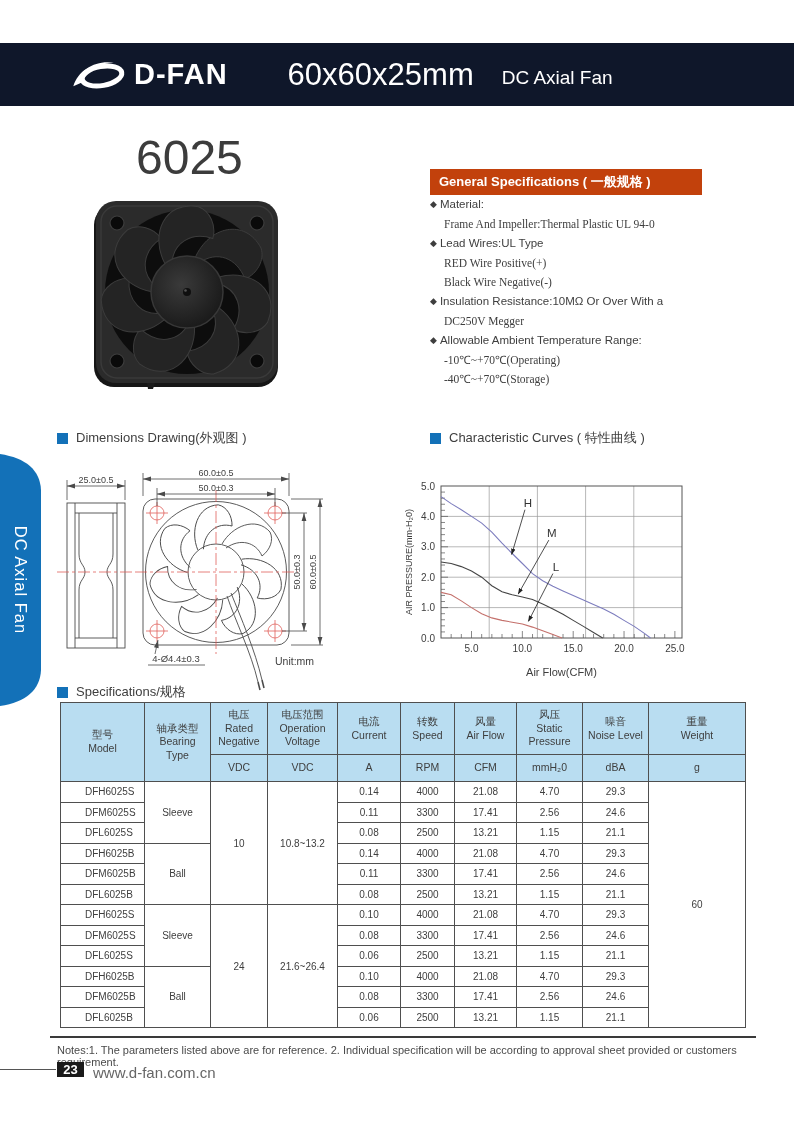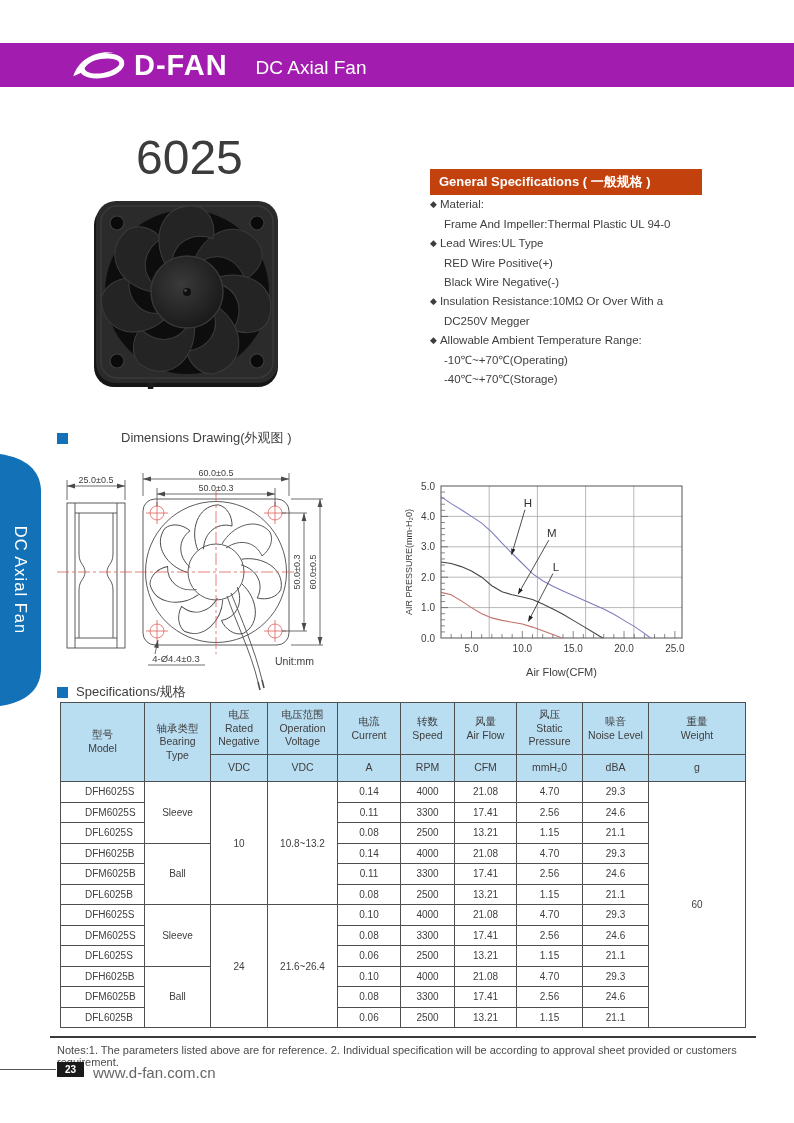--- a/index.html
+++ b/index.html
@@ -1,40 +1,40 @@
 <!DOCTYPE html>
 <html><head>
 <meta charset="utf-8">
 <style>
   html,body{margin:0;padding:0;background:#e8e8e8;}
   #page{position:relative;width:794px;height:1123px;background:#ffffff;overflow:hidden;
         font-family:"Liberation Sans",sans-serif;color:#3e3e3e;}
 
   
-  .header-bar{position:absolute;left:0;top:43px;width:794px;height:44px;background:#a21caf;
+  .header-bar{position:absolute;left:0;top:43px;width:794px;height:63px;background:#0f172a;
               display:flex;align-items:center;}
   .logo{margin-left:70px;}
   .brand{color:#fff;font-size:29px;font-weight:bold;letter-spacing:1px;margin-left:2px;}
   .psize{color:#fff;font-size:31px;font-weight:400;margin-left:60px;}
   .ptype{color:#fff;font-size:19px;margin-left:28px;padding-top:6px;}
 
   
   .side-tab{position:absolute;left:0;top:452px;width:44px;height:256px;}
   .tab-text{position:absolute;left:-105px;top:570px;width:250px;height:20px;
             transform:rotate(90deg);color:#fff;font-size:16.5px;text-align:center;letter-spacing:1px;}
 
   
   .model-title{position:absolute;left:136px;top:130px;font-size:48px;color:#3c3c3c;}
   .fan-photo{position:absolute;left:92px;top:199px;}
 
   
   .gen-specs{position:absolute;left:430px;top:169px;width:272px;}
   .gs-bar{background:#c2410c;color:#fff;font-size:13px;font-weight:bold;padding:4px 4px 4px 9px;}
   .gs-list{font-size:11.5px;line-height:19px;color:#3e3e3e;}
-  .gs-item.c{padding-left:14px;}
+  .gs-item.c{padding-left:14px;font-family:Liberation Serif, serif;}
   .gs-item .diam{font-size:9px;margin-right:3px;position:relative;top:-1px;color:#3e3e3e;}
 
   
   .sec{position:absolute;display:flex;align-items:center;font-size:13px;color:#3e3e3e;}
   .sec .sq{width:11px;height:11px;background:#1371b8;margin-right:8px;flex:none;}
 
   
   .drawing{position:absolute;left:55px;top:450px;}
   .chart{position:absolute;left:400px;top:452px;}
 
@@ -46,38 +46,39 @@
   .spec-table .h1{height:52px;}
   .spec-table .h2 th{height:26px;}
   .spec-table tbody td{height:19.5px;font-size:10px;}
   .spec-table td.mdl{text-align:left;padding-left:24px;}
 
   
   .notes-line{position:absolute;left:50px;top:1036px;width:706px;height:2px;background:#3a3a3a;}
   .notes{position:absolute;left:57px;top:1044px;font-size:11px;color:#4a4a4a;}
   .pn-line{position:absolute;left:0;top:1069px;width:56px;height:1px;background:#555;}
   .page-badge{position:absolute;left:57px;top:1062px;width:27px;height:15px;background:#1a1a1a;
-              color:#fff;font-size:10px;font-weight:bold;text-align:center;line-height:15px;}
+              color:#fff;font-size:13px;font-weight:bold;text-align:center;line-height:15px;}
   .website{position:absolute;left:93px;top:1064px;font-size:15px;color:#666;}
 
   svg text{font-family:"Liberation Sans",sans-serif;}
 </style>
 </head>
 <body>
 
 <div id="page">
 
   <div class="header-bar">
     <svg class="logo" width="62" height="36" viewBox="0 0 62 36">
       <g transform="translate(32,19) rotate(-10)">
         <ellipse rx="20" ry="9.5" fill="none" stroke="#fff" stroke-width="5"></ellipse>
         <path d="M-30,5 C-22,-11 -2,-17 14,-11 C0,-13 -14,-8 -21,3 Z" fill="#fff"></path>
       </g>
     </svg>
     <span class="brand">D-FAN</span>
+    <span class="psize">60x60x25mm</span>
     <span class="ptype">DC Axial Fan</span>
   </div>
 
   <svg class="side-tab" width="44" height="256" viewBox="0 0 44 256">
     <path d="M0,2 C26,6 40,18 41,38 L41,218 C40,238 26,250 0,254 Z" fill="#1371b8"></path>
   </svg>
   <div class="tab-text">DC Axial Fan</div>
 
   <div class="model-title">6025</div>
 
@@ -124,23 +125,27 @@
         <div class="gs-item c">RED Wire Positive(+)</div>
         <div class="gs-item c">Black Wire Negative(-)</div>
         <div class="gs-item b"><span class="diam">◆</span>Insulation Resistance:10MΩ Or Over With a</div>
         <div class="gs-item c">DC250V Megger</div>
         <div class="gs-item b"><span class="diam">◆</span>Allowable Ambient Temperature Range:</div>
         <div class="gs-item c">-10℃~+70℃(Operating)</div>
         <div class="gs-item c">-40℃~+70℃(Storage)</div>
       </div>
   </div>
 
-  <div class="sec" style="left:57px;top:429px;gap:45px;">
+  <div class="sec" style="left:57px;top:429px;">
     <span class="sq"></span>
     <span>Dimensions Drawing(外观图 )</span>
+  </div>
+  <div class="sec" style="left:430px;top:429px;">
+    <span class="sq"></span>
+    <span>Characteristic Curves ( 特性曲线 )</span>
   </div>
   <div class="sec" style="left:57px;top:683px;">
     <span class="sq"></span>
     <span>Specifications/规格</span>
   </div>
 
   <svg class="drawing" width="345" height="255" viewBox="0 0 345 255">
     <defs>
       <marker id="da" viewBox="0 0 10 8" refX="10" refY="4" markerWidth="11" markerHeight="8" orient="auto-start-reverse">
         <path d="M0,1 L10,4 L0,7 Z" fill="#4a4a4a"></path>

